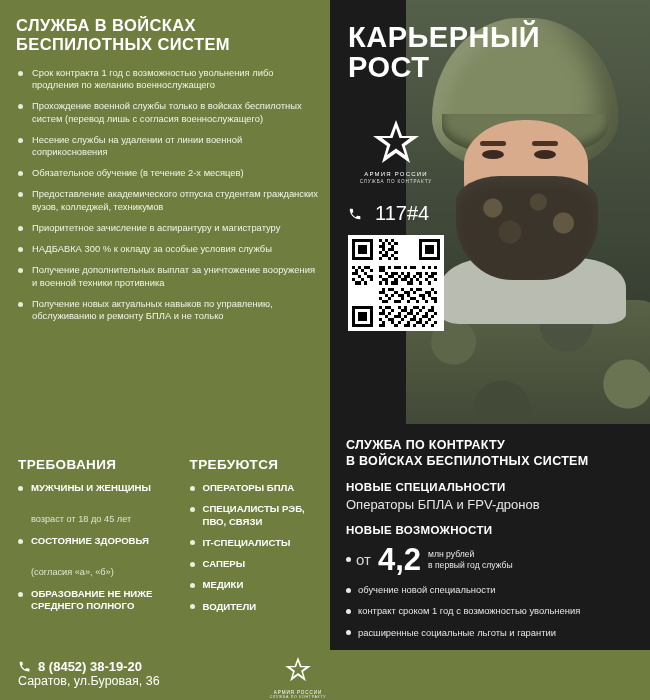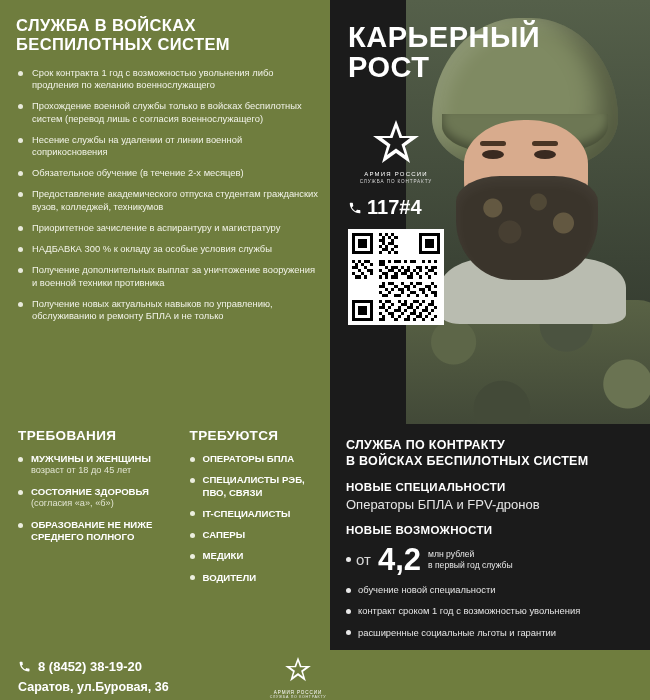--- a/index.html
+++ b/index.html
@@ -143,38 +143,38 @@
   .emblem-t1, .emblem-t2 {
     text-align: center;
     color: #ffffff;
     font-size: 6px;
     letter-spacing: 1.2px;
     margin-top: 3px;
     text-transform: uppercase;
   }
   .emblem-t2 { font-size: 4.6px; color:#d9d9d9; letter-spacing:.9px; margin-top:2px;}
   .phone-row {
-    display: flex; align-items: center; gap: 5px;
-    margin-top: 12px;
+    display: flex; align-items: center; gap: 13px;
+    margin-top: 18px;
     color: #ffffff;
-    font-weight: bold;
+    font-weight: normal;
     font-size: 20px;
   }
   .qr {
     margin-top: 10px;
     width: 96px; height: 96px;
     background: #ffffff;
     padding: 4px;
   }
   .qr svg { display: block; }
 
   
   .lower-left {
     position: absolute;
-    left: 0; top: 416px;
+    left: 0; top: 445px;
     width: 330px; height: 220px;
     background: #6f7d3e;
     padding: 12px 10px 0 18px;
   }
   .col-head {
     color: #ffffff;
     font-weight: bold;
     font-size: 13.5px;
     letter-spacing: .4px;
     text-transform: uppercase;
@@ -193,21 +193,21 @@
   }
   .li::before {
     content:"";
     position:absolute; left:0; top:3.5px;
     width:5px; height:5px; background:#eceedf; border-radius:50%;
   }
   .li .cap {
     display:block;
     font-weight:bold; color:#ffffff; font-size:9.6px; text-transform: uppercase;
   }
-  .li .sub { display:block; color:#e2e5d2; }
+  .li .sub { display:block; color:#e2e5d2;margin-top:20px; }
 
   
   .lower-right {
     position: absolute;
     left: 330px; top: 424px;
     width: 320px; height: 226px;
     background: #1b1b1b;
     padding: 14px 16px 0 16px;
   }
   .lr-title {
@@ -233,21 +233,21 @@
   
   .footer {
     position:absolute; left:0; top:650px; width:650px; height:50px;
     background:#6f7d3e;
   }
   .footer-inner{
     position:absolute; left:18px; top:9px;
     color:#ffffff;
   }
   .f-phone{ display:flex; align-items:center; gap:7px; font-weight:bold; font-size:13px;}
-  .f-addr{ font-weight:bold; font-size:12.5px; margin-top:6px;}
+  .f-addr{ font-weight:normal; font-size:12.5px; margin-top:0;}
   .footer-emblem{
     position:absolute; left:262px; top:6px; width:72px; text-align:center;
   }
   .fe-t1{ color:#fff; font-size:4.6px; letter-spacing:.9px; margin-top:2px;}
   .fe-t2{ color:#e9e9e9; font-size:3.6px; letter-spacing:.7px;}
 </style>
 </head>
 <body>
 
 <div class="poster">

